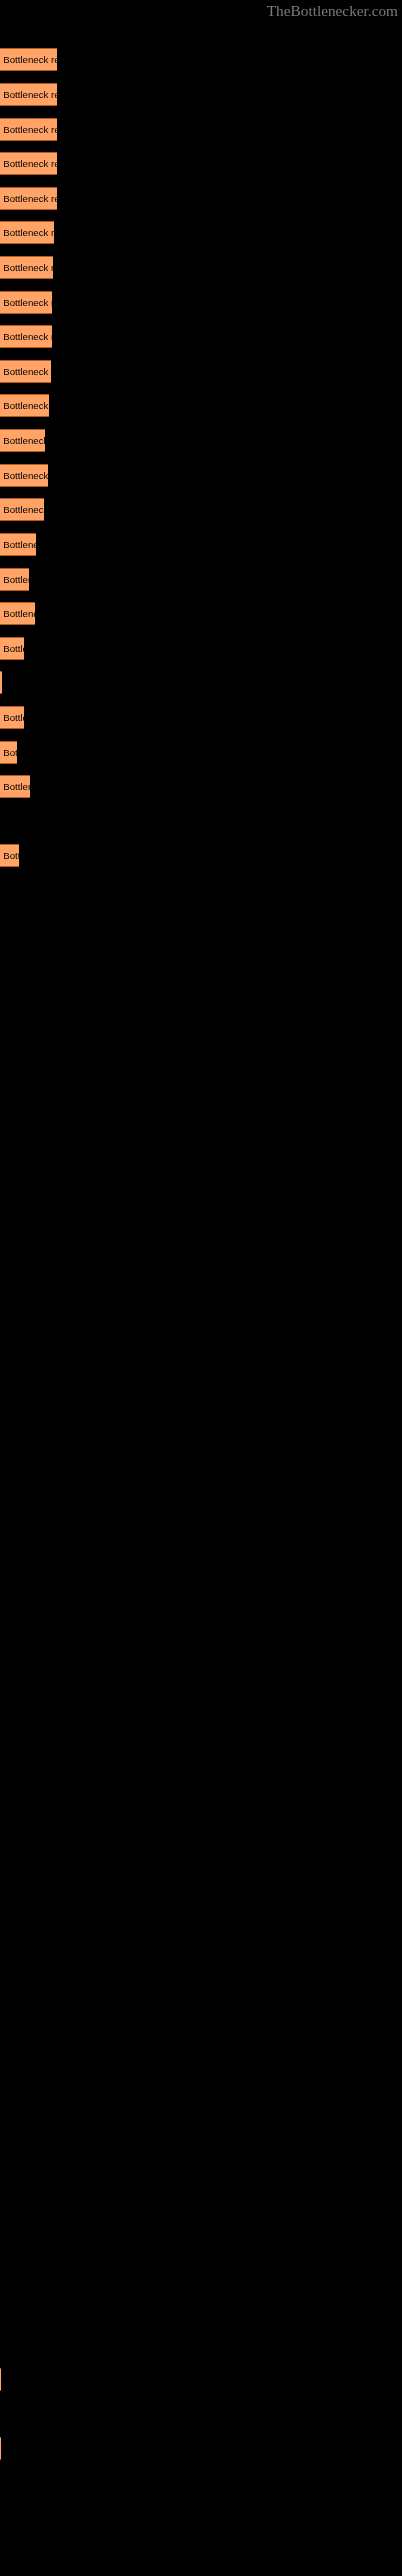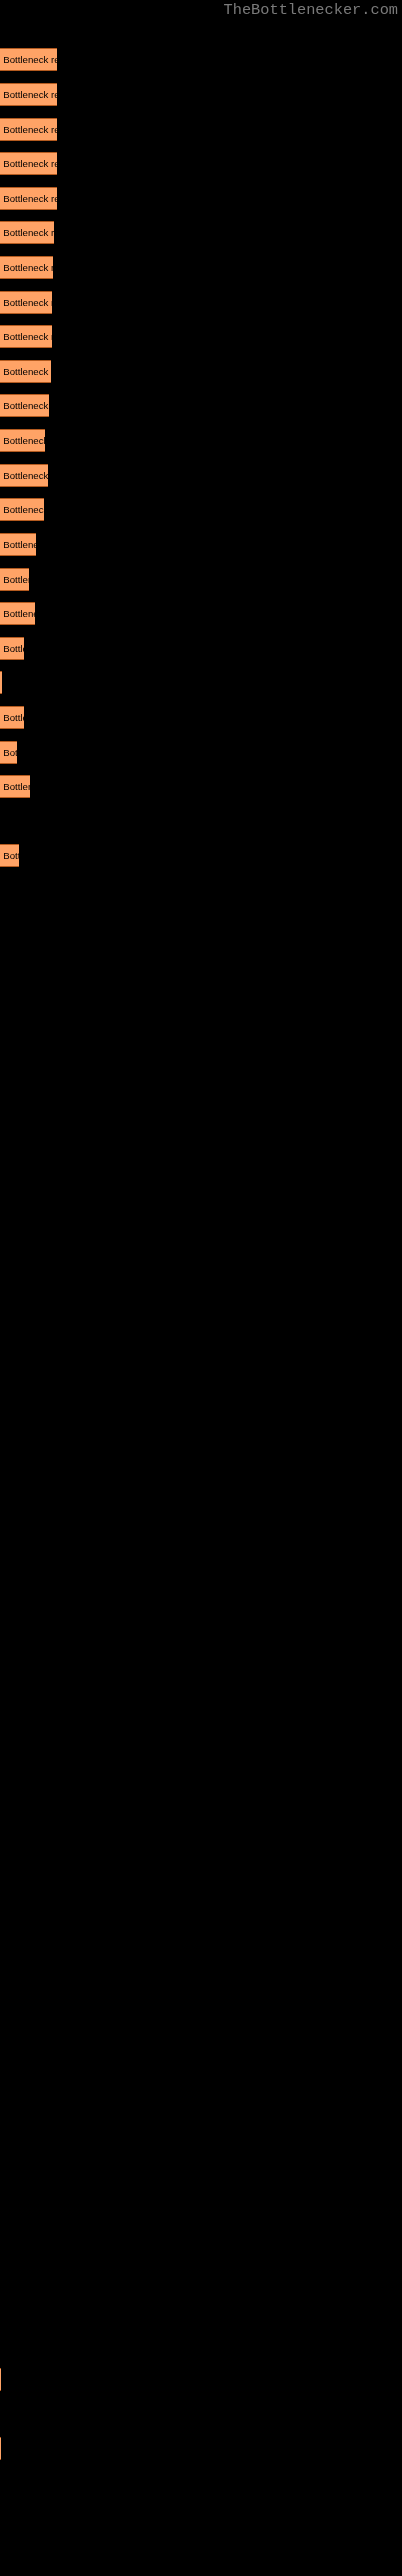--- a/index.html
+++ b/index.html
@@ -15,21 +15,21 @@
     font-family: "Liberation Sans", sans-serif;
   }
   #site-title {
     position: absolute;
     top: 0px;
     left: 0px;
     width: 398px;
     text-align: right;
     color: #7a7a7a;
     font-size: 15.3px;
-    font-family: Liberation Mono, monospace;
+    font-family: Liberation Serif, serif;
     letter-spacing: 0px;
     line-height: 21px;
     white-space: nowrap;
   }
   #chart {
     position: absolute;
     top: 0;
     left: 0;
     width: 403px;
     height: 2576px;

